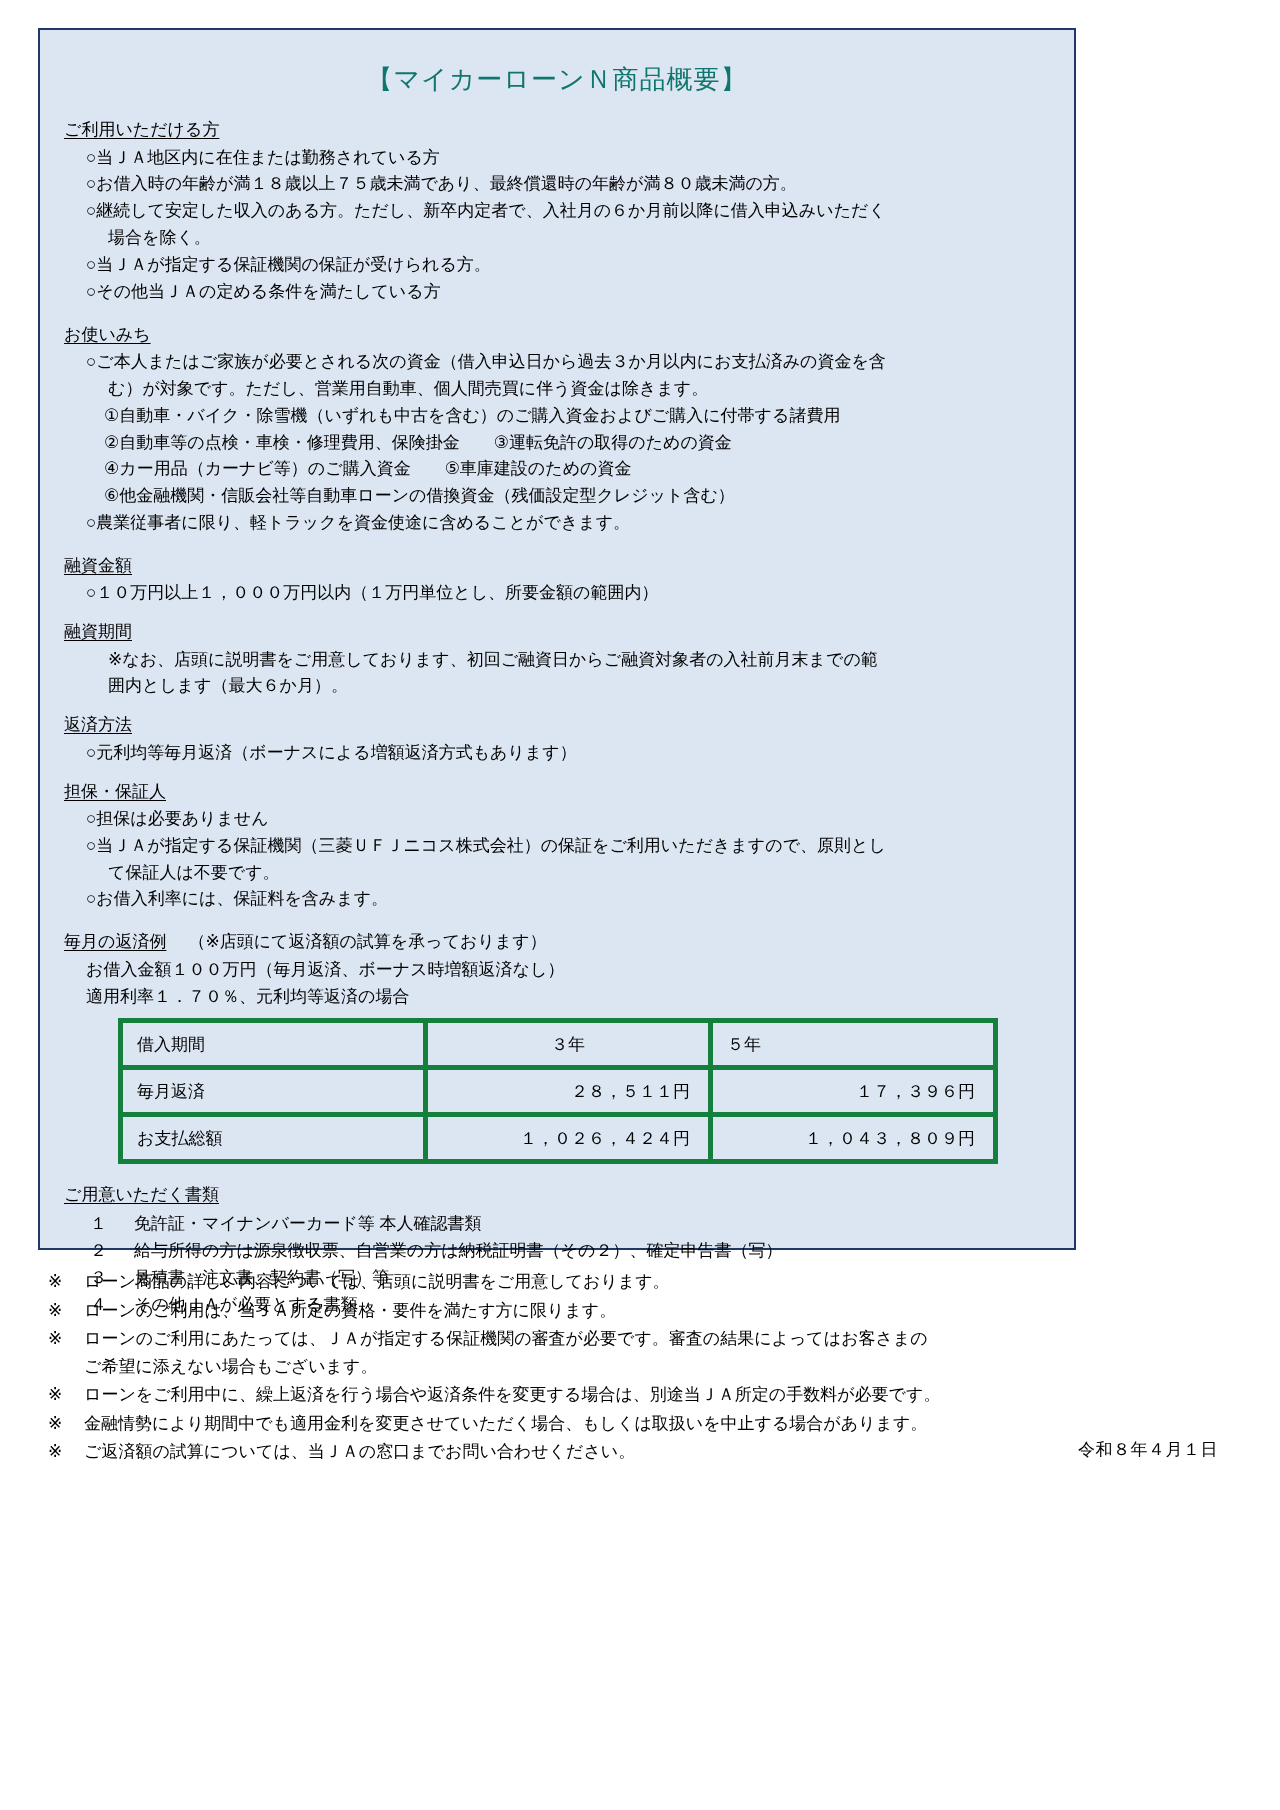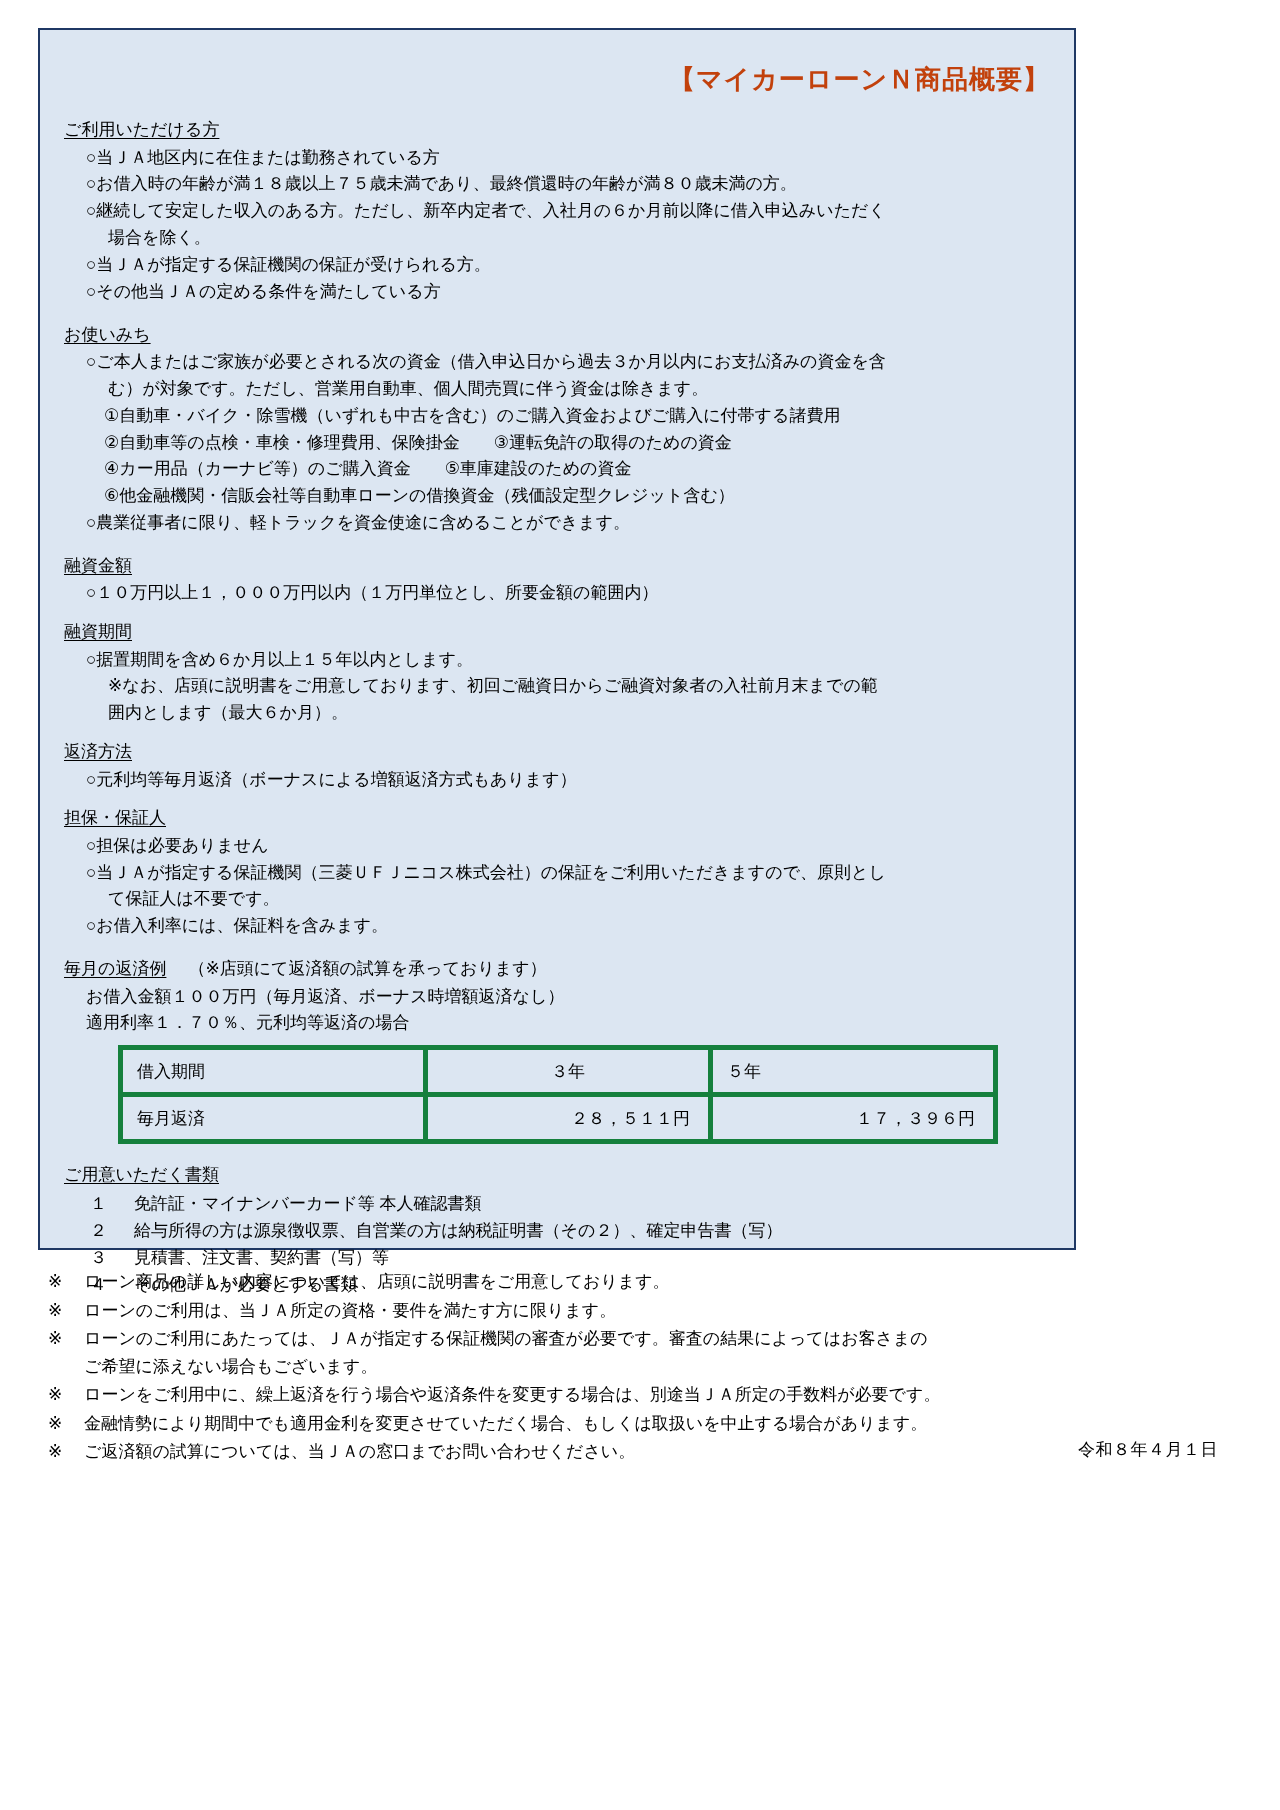--- a/index.html
+++ b/index.html
@@ -30,24 +30,24 @@
     top: 28px;
     width: 1038px;
     height: 1222px;
     box-sizing: border-box;
     background: #dce6f2;
     border: 2px solid #1f3864;
     padding: 18px 24px 10px 24px;
   }
 
   .doc-title {
-    text-align: right;
-    color: #c2410c;
+    text-align: center;
+    color: #0f766e;
     font-size: 26px;
-    font-weight: bold;
+    font-weight: normal;
     letter-spacing: 1px;
     margin: 16px 0 22px 0;
     line-height: 1.2;
   }
 
   .section {
     margin-bottom: 16px;
   }
   .section.tight { margin-bottom: 12px; }
 
@@ -159,21 +159,20 @@
       <div class="line ind1">○農業従事者に限り、軽トラックを資金使途に含めることができます。</div>
     </div>
 
     <div class="section tight">
       <div class="sec-head"><span class="u">融資金額</span></div>
       <div class="line ind1">○１０万円以上１，０００万円以内（１万円単位とし、所要金額の範囲内）</div>
     </div>
 
     <div class="section tight">
       <div class="sec-head"><span class="u">融資期間</span></div>
-      <div class="line ind1">○据置期間を含め６か月以上１５年以内とします。</div>
       <div class="line ind2">※なお、店頭に説明書をご用意しております、初回ご融資日からご融資対象者の入社前月末までの範</div>
       <div class="line ind2">囲内とします（最大６か月）。</div>
     </div>
 
     <div class="section tight">
       <div class="sec-head"><span class="u">返済方法</span></div>
       <div class="line ind1">○元利均等毎月返済（ボーナスによる増額返済方式もあります）</div>
     </div>
 
     <div class="section">
@@ -194,20 +193,25 @@
           <tr>
             <td class="label">借入期間</td>
             <td class="c3">３年</td>
             <td class="c5">５年</td>
           </tr>
           <tr>
             <td class="label">毎月返済</td>
             <td class="c3 num">２８，５１１円</td>
             <td class="c5 num">１７，３９６円</td>
           </tr>
+          <tr>
+            <td class="label">お支払総額</td>
+            <td class="c3 num">１，０２６，４２４円</td>
+            <td class="c5 num">１，０４３，８０９円</td>
+          </tr>
         </tbody>
       </table>
     </div>
 
     <div class="section" style="margin-top:18px;">
       <div class="sec-head"><span class="u">ご用意いただく書類</span></div>
       <div class="docs-row">
         <span class="no">１</span>
         <span class="txt">免許証・マイナンバーカード等  本人確認書類</span>
       </div>

